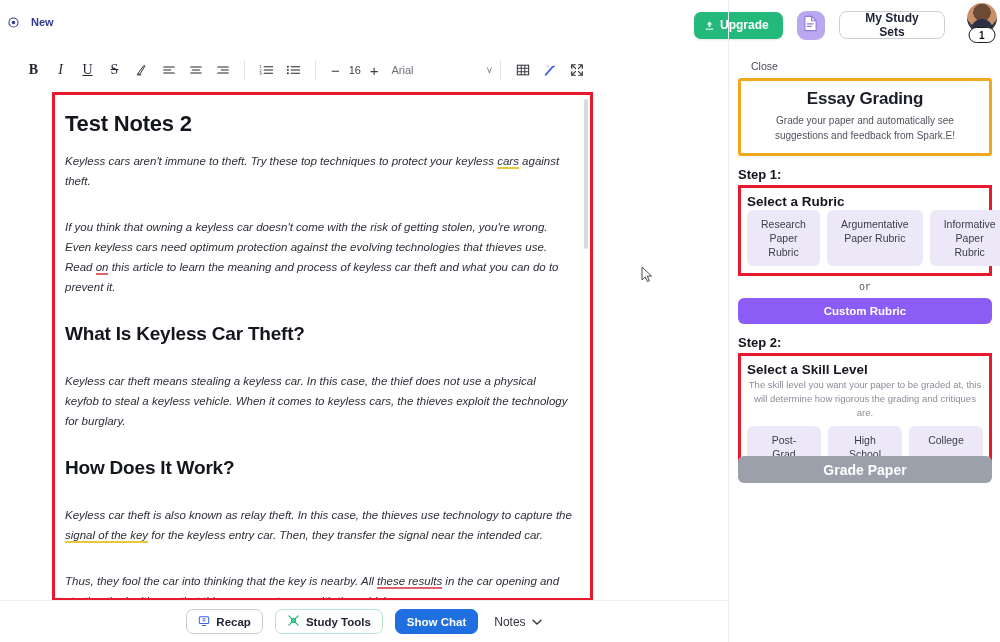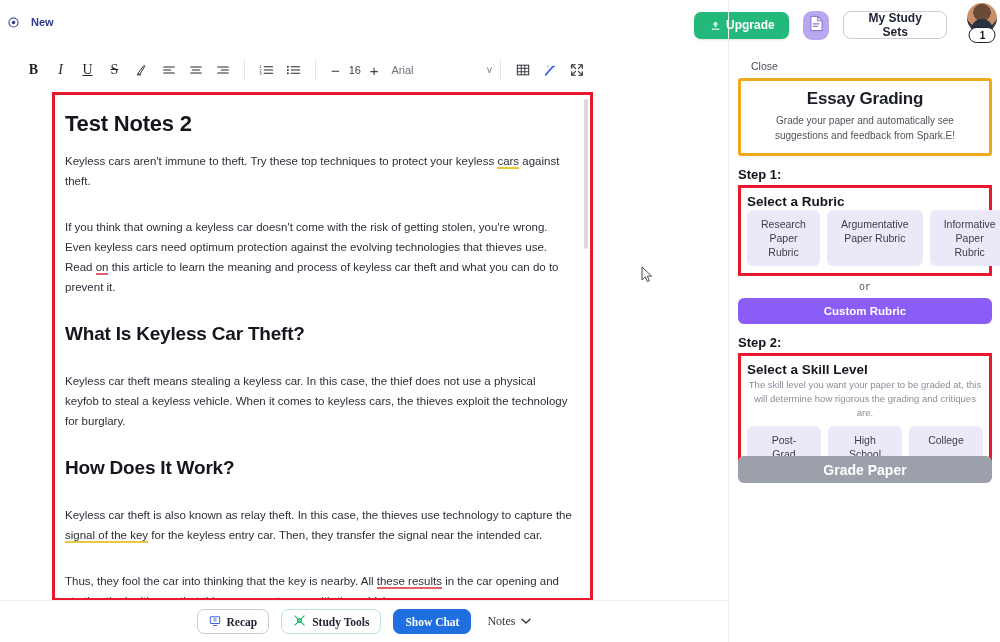--- a/index.html
+++ b/index.html
@@ -23,21 +23,21 @@
 
   
   .hdr-right {
     position: absolute; right: 0; top: 0; height: 50px;
     width: 320px;
     display: flex; align-items: center; gap: 14px;
     padding-left: 14px;
   }
   .upgrade-btn {
     background:#23b97a; color:#fff; border:none; border-radius:7px;
-    height:27px; padding: 0 14px 0 16px; font-size:12px; font-weight:700;
+    height:27px; padding: 0 14px 0 10px; font-size:12px; font-weight:700;
     display:flex; align-items:center; gap:5px; cursor:pointer;
     box-shadow: 0 1px 2px rgba(0,0,0,.12);
   }
   .upgrade-btn svg { display:block; }
   .doc-chip {
     width:29px; height:29px; border-radius:9px; background:#b9a8ef;
     display:flex; align-items:center; justify-content:center; cursor:pointer;
   }
   .study-sets-btn {
     background:#fff; border:1px solid #c9cdd6; border-radius:8px;
@@ -91,37 +91,37 @@
   }
   .doc-h1 {
     font-size:22px; font-weight:700; color:#14161d; margin:4px 0 14px 0;
     letter-spacing:-.2px;
   }
   .doc-h2 {
     font-size:19px; font-weight:700; color:#14161d; margin:2px 0 0 0;
     letter-spacing:-.2px;
   }
   .doc-p {
-    font-size:11.5px; color:#2c2f38; line-height:20px; margin:0 0 26px 0;
+    font-size:11.5px; color:#2c2f38; line-height:20px; margin:0 0 26px 0;font-style:italic;
   }
   .doc-gap { height:26px; }
   .hl-y { border-bottom:2px solid #e9c93c; }
   .hl-r { border-bottom:2px solid #e0616c; }
 
   
   .doc-scrollbar{
     position:absolute; right:2px; top:4px; width:4px; height:150px;
     background:#d8dade; border-radius:2px;
   }
 
   
   .bottom-bar{
     position:absolute; left:0; bottom:0; width:728px; height:42px;
     display:flex; align-items:center; justify-content:center; gap:12px;
-    background:#fff; border-top:1px solid #f0f0f2;font-family:Liberation Serif, serif;
+    background:#fff; border-top:1px solid #f0f0f2;
   }
   .pill {
     height:25px; border-radius:7px; display:flex; align-items:center; gap:6px;
     padding:0 11px; font-size:11.5px; font-weight:700; cursor:pointer; background:#fff;
   }
   .pill.recap { border:1px solid #c9cdd6; color:#222634; }
   .pill.tools { border:1px solid #b6e6cb; color:#222634; }
   .pill.chat  { background:#1f6fe0; color:#fff; border:1px solid #1f6fe0; }
   .notes-sel {
     display:flex; align-items:center; gap:6px; font-size:12px; color:#30333e;

